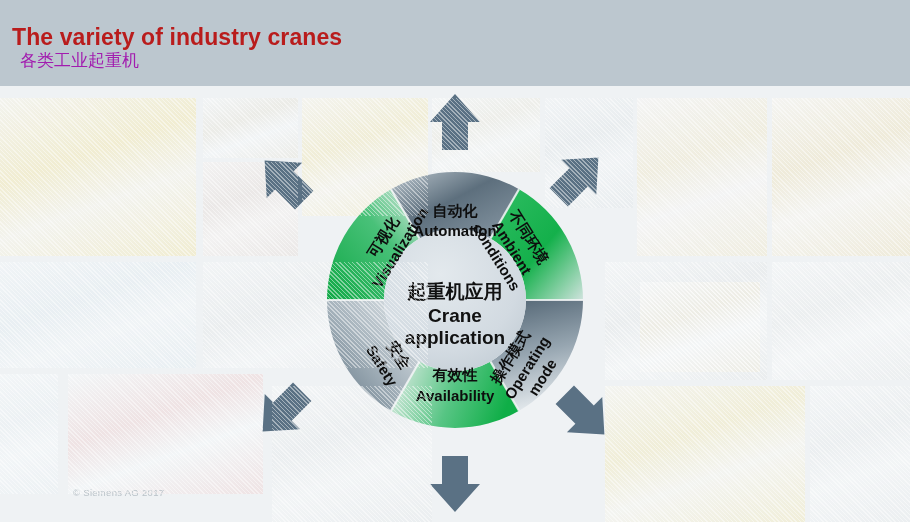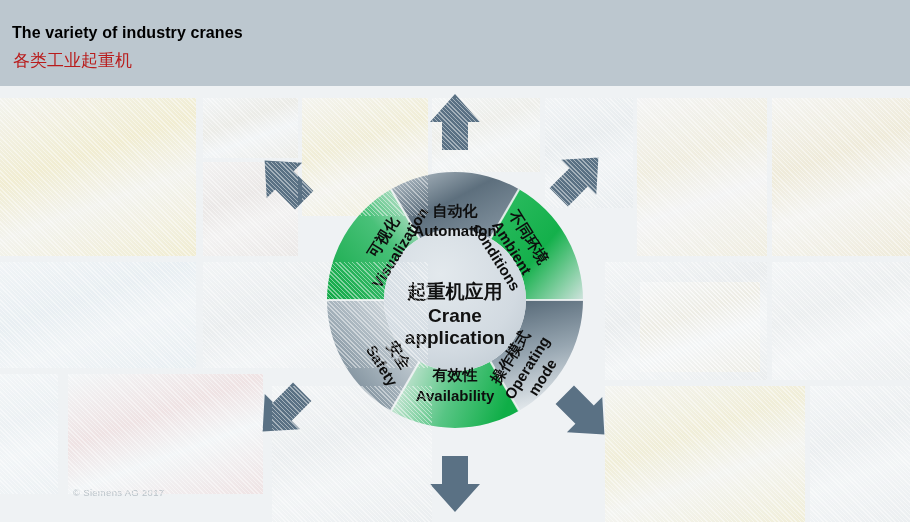--- a/index.html
+++ b/index.html
@@ -11,25 +11,25 @@
   }
   .slide{position:absolute;inset:0;width:910px;height:522px;overflow:hidden;background:#f2f4f6;}
 
   
   .header{
     position:absolute;left:0;top:0;width:910px;height:86px;
     background:#bcc7cf;
   }
   .title-en{
     position:absolute;left:12px;top:24px;
-    font-size:16px;font-weight:bold;color:#000000;letter-spacing:.1px;
+    font-size:23px;font-weight:bold;color:#b91c1c;letter-spacing:.1px;
   }
   .title-zh{
-    position:absolute;left:13px;top:49px;
-    font-size:17px;color:#b91c1c;
+    position:absolute;left:20px;top:49px;
+    font-size:17px;color:#a21caf;
     font-family:Liberation Mono, monospace;
   }
 
   
   .collage{position:absolute;left:0;top:86px;width:910px;height:436px;background:#eff2f4;}
   .ph{position:absolute;overflow:hidden;background:#e9edef;}
   .ph .im{position:absolute;inset:0;}
   .ph::after{
     content:"";position:absolute;inset:0;
     background:rgba(243,246,248,.70);

